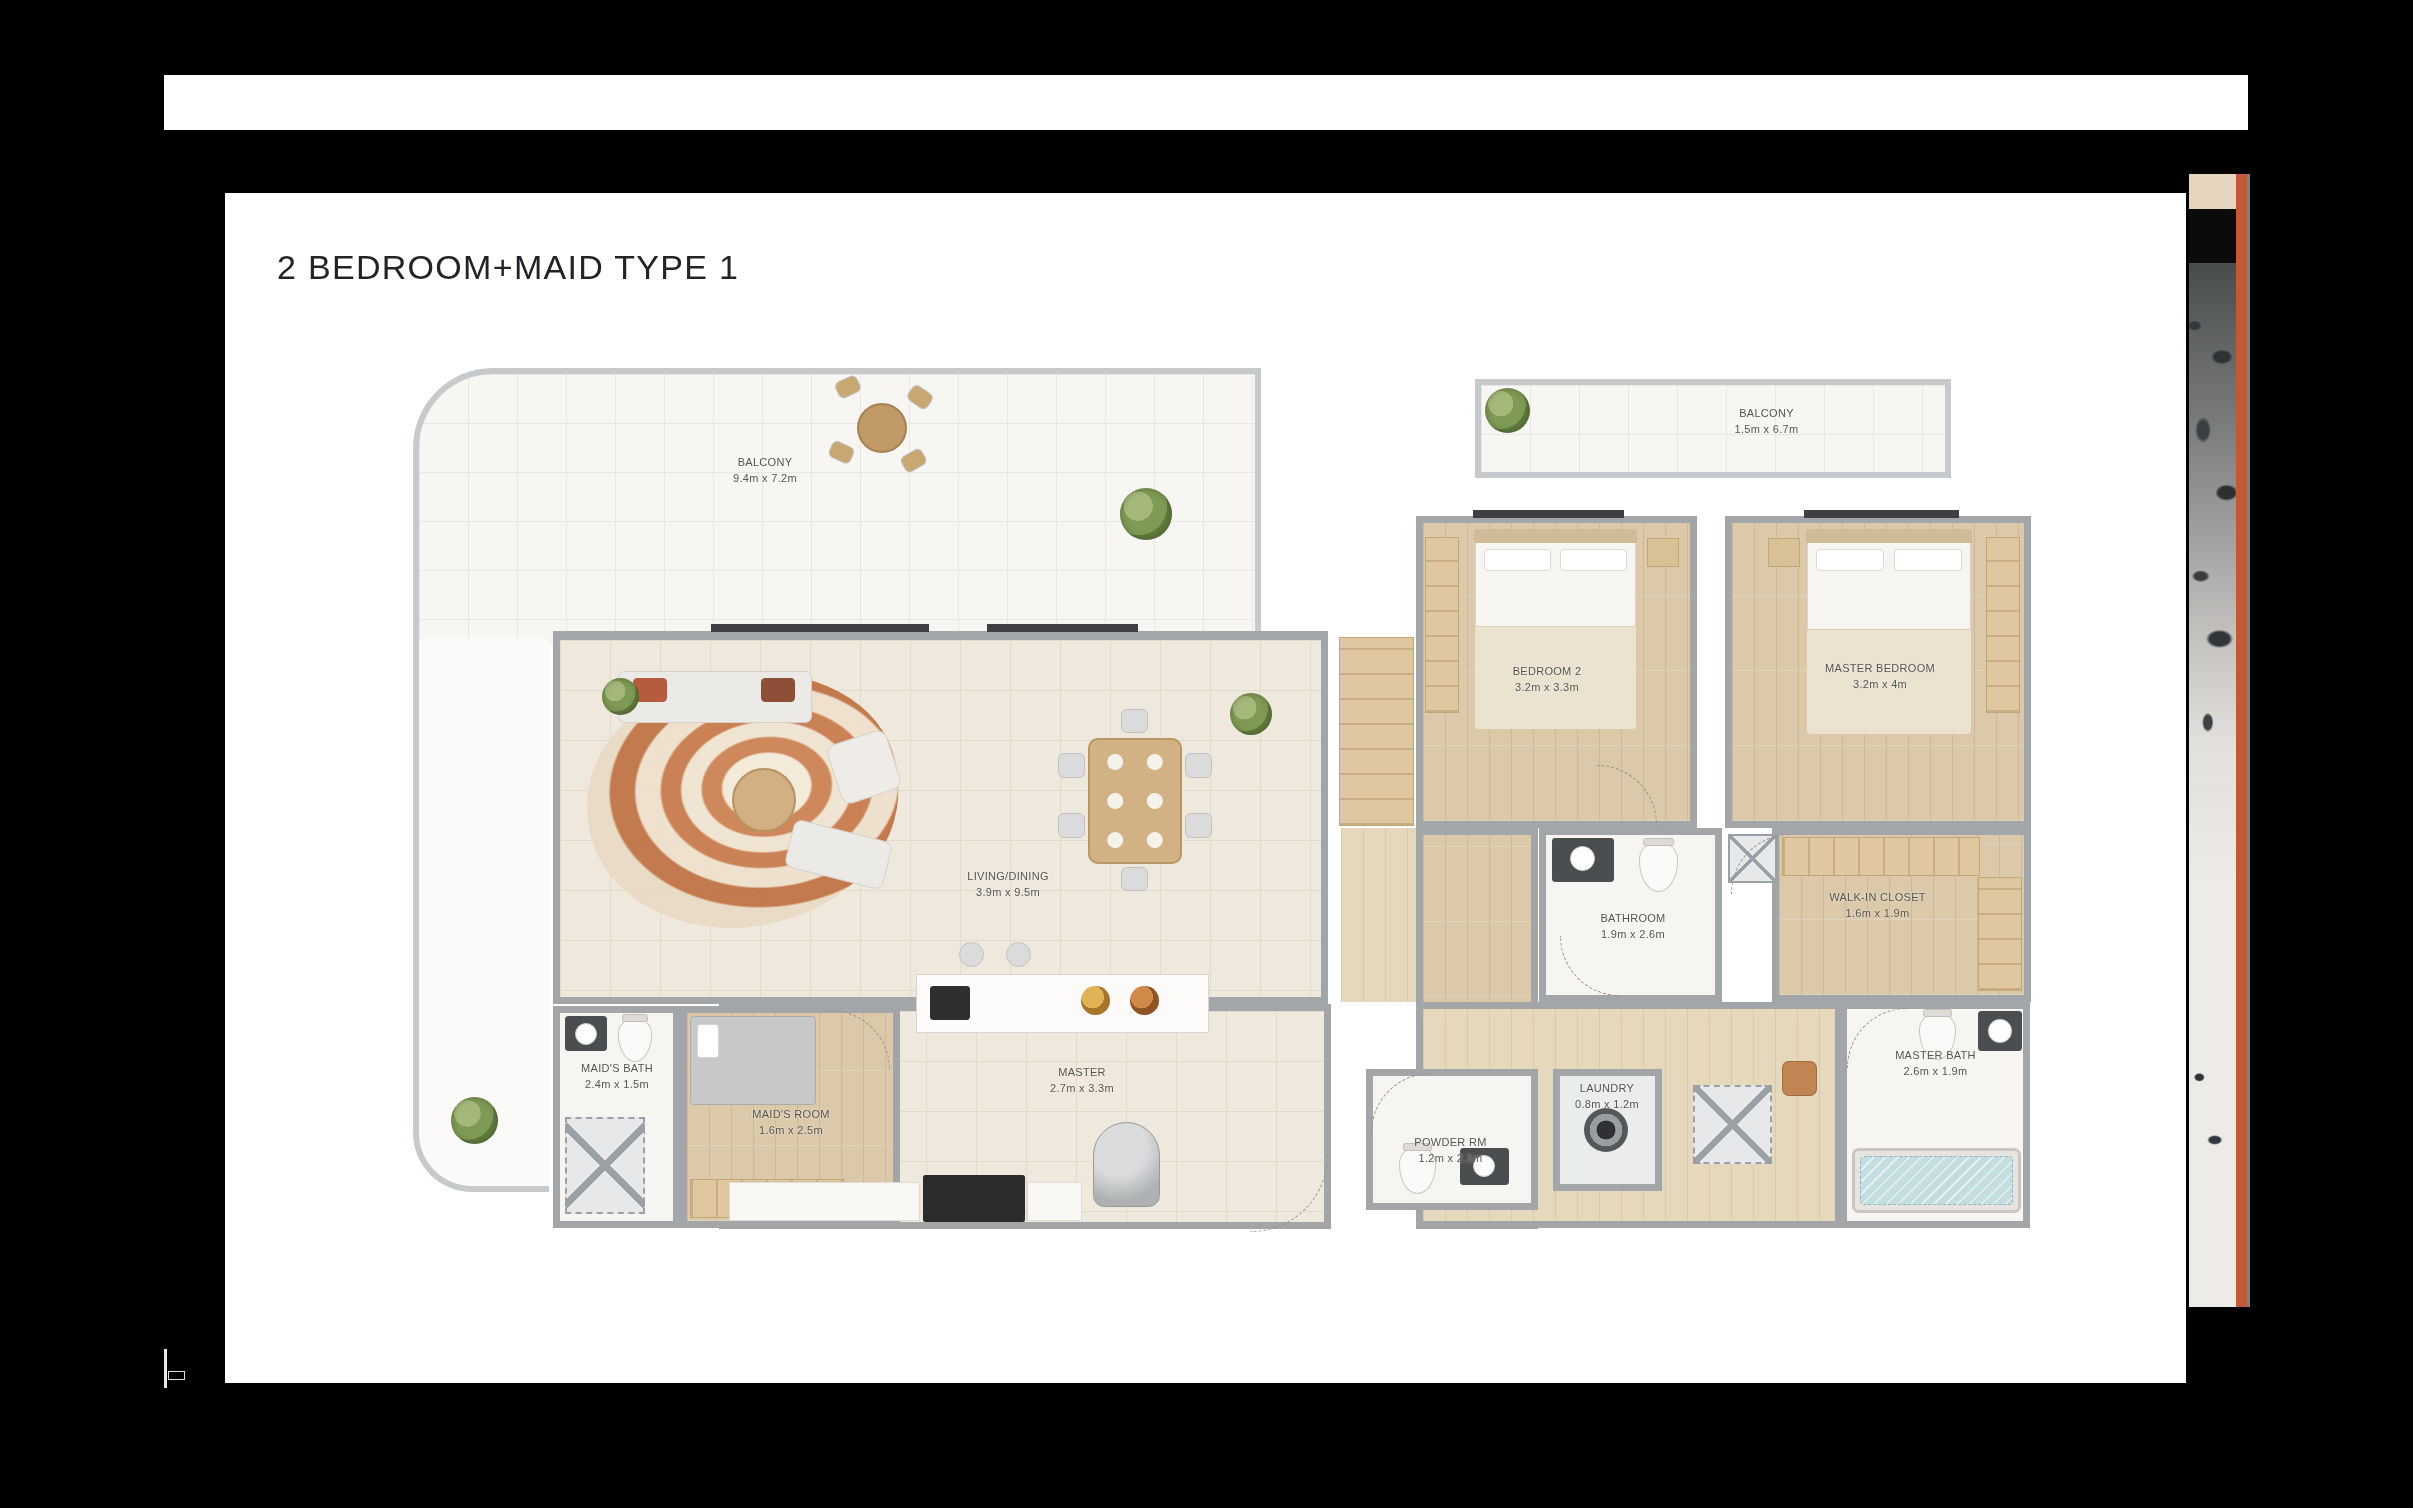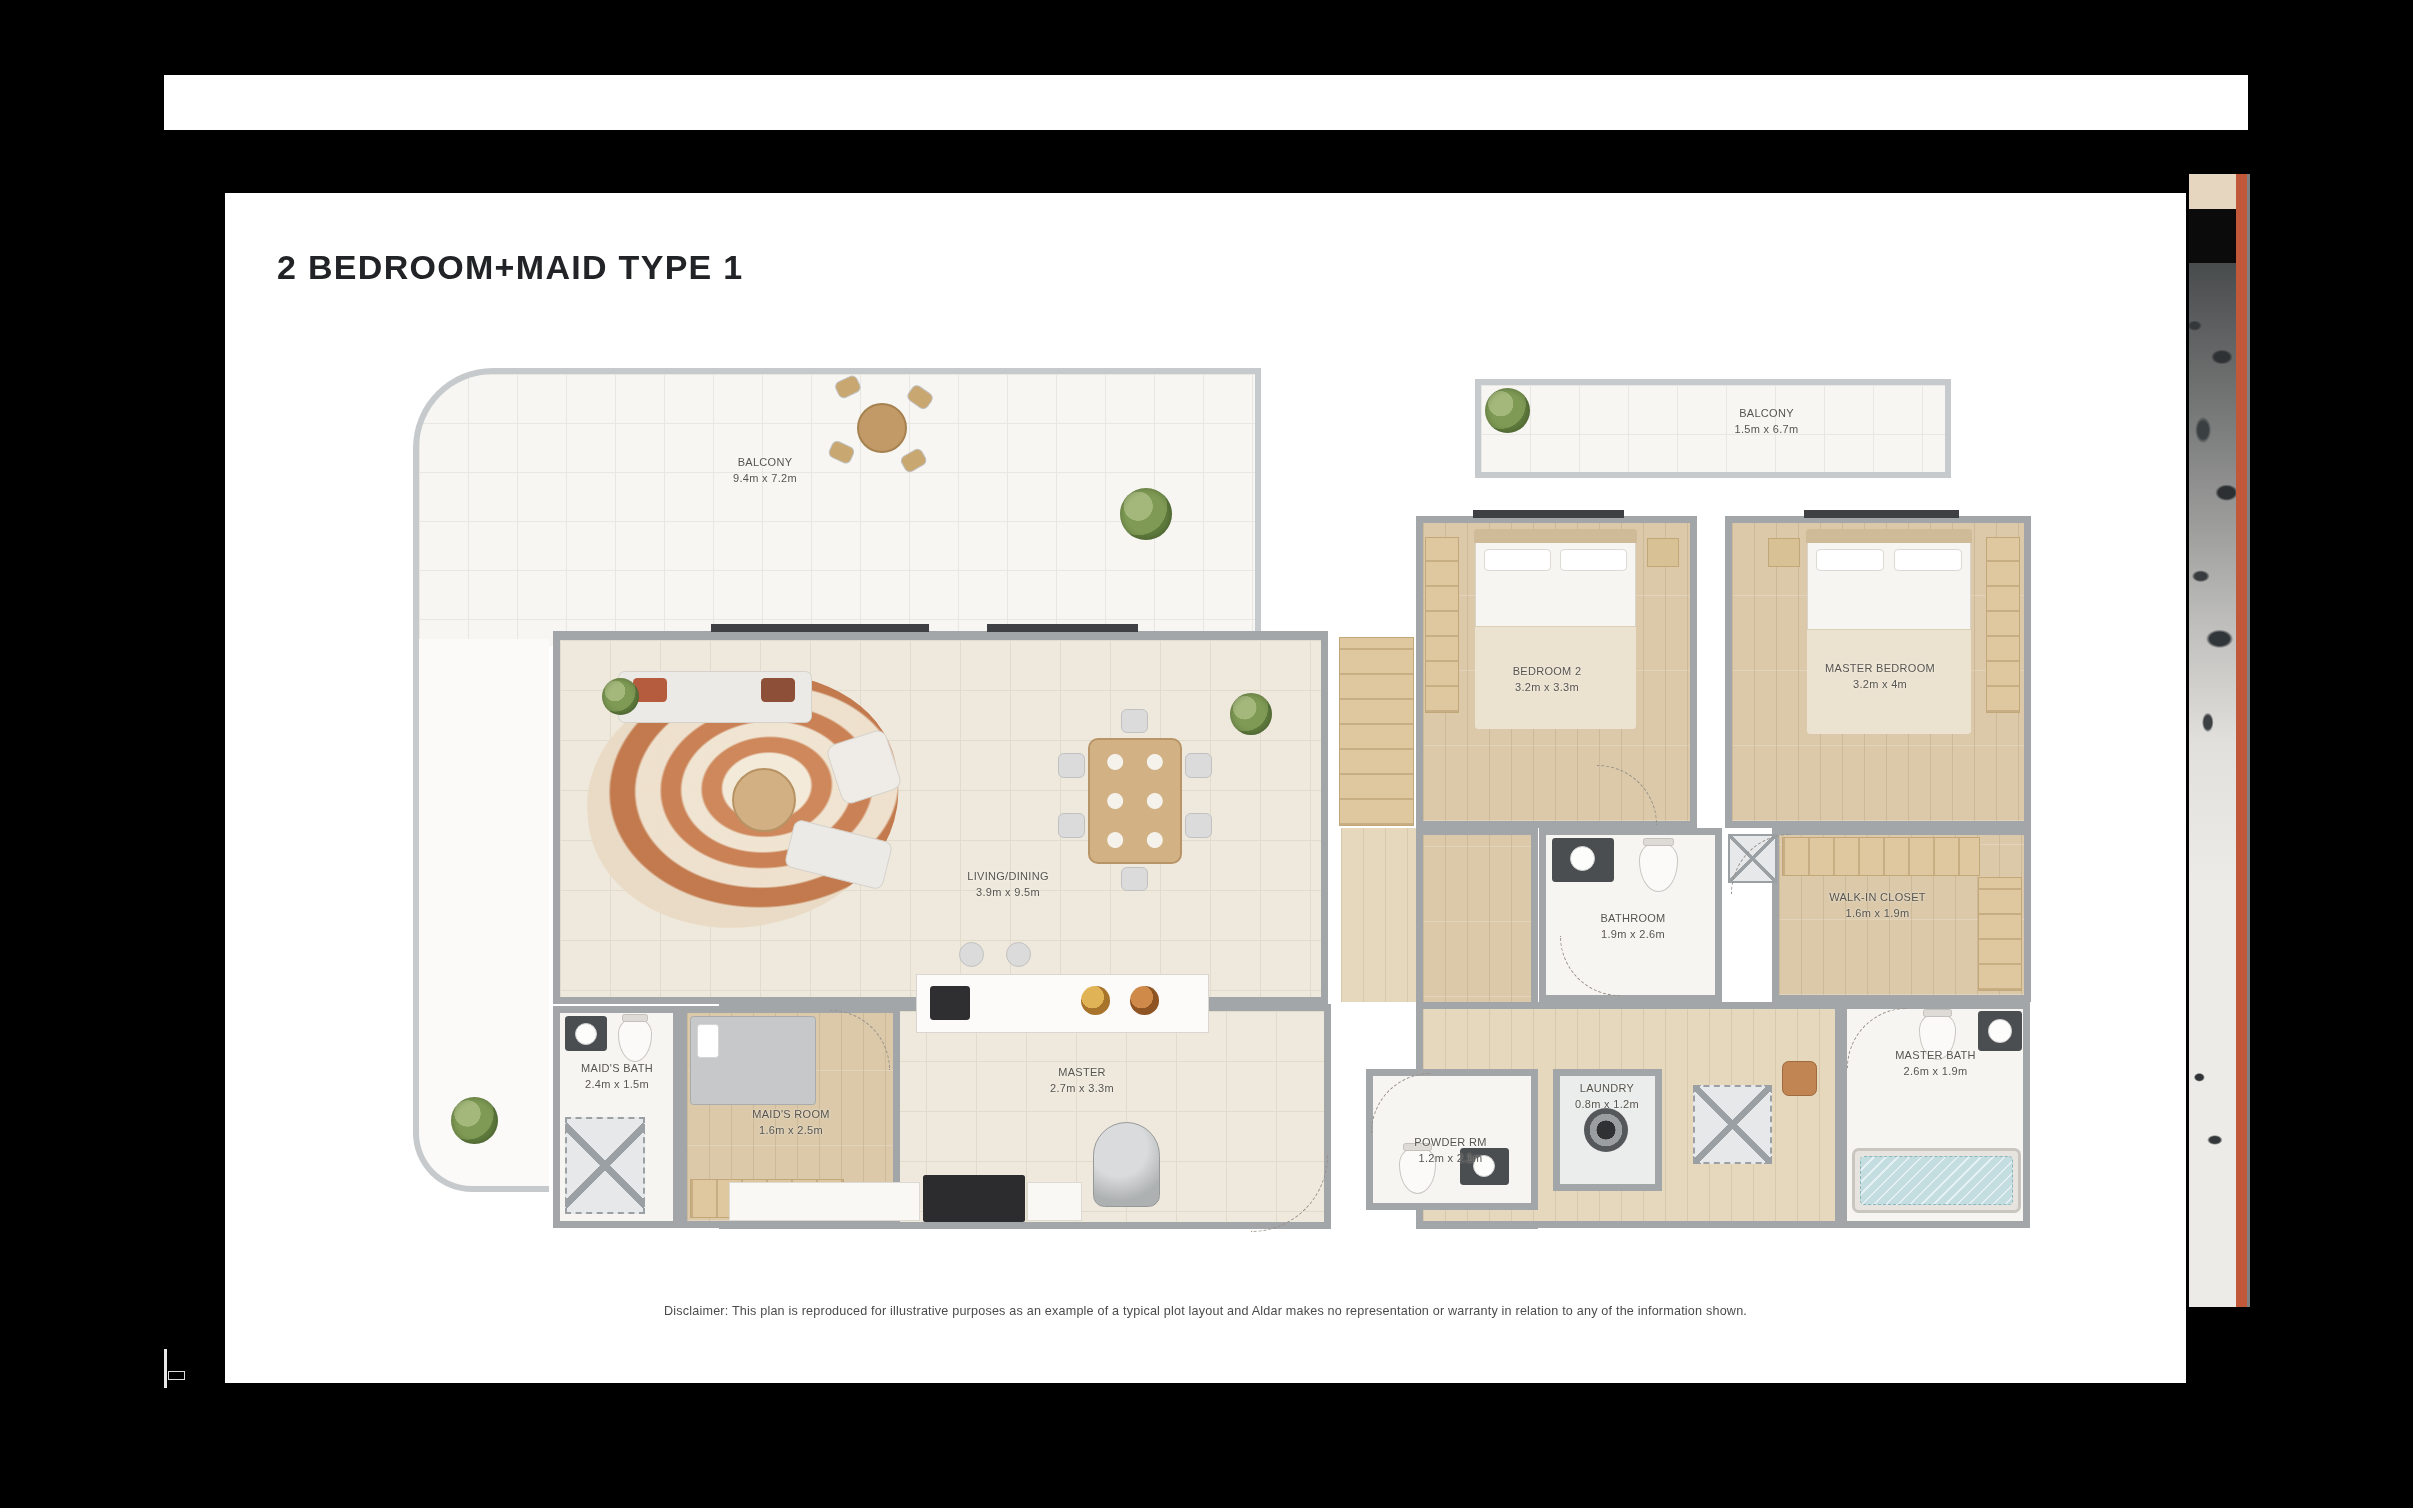--- a/index.html
+++ b/index.html
@@ -5,21 +5,21 @@
   * { margin:0; padding:0; box-sizing:border-box; }
   html,body { background:#000; }
   #stage { position:relative; width:2413px; height:1508px; background:#000; overflow:hidden;
            font-family:"Liberation Sans", sans-serif; }
 
   
   #top-bar { position:absolute; left:164px; top:75px; width:2084px; height:55px; background:#fff; }
 
   
   #page { position:absolute; left:225px; top:193px; width:1961px; height:1190px; background:#fff; }
-  #page-title { position:absolute; left:52px; top:55px; font-size:34px; font-weight:bold;
+  #page-title { position:absolute; left:52px; top:55px; font-size:34px; font-weight:normal;
                 letter-spacing:1.3px; color:#222326; }
   #disclaimer { position:absolute; left:0; top:1111px; width:100%; text-align:center;
                 font-size:12.6px; color:#4b4b4b; letter-spacing:0.2px; }
 
   
   #plan { position:absolute; left:142px; top:151px; width:1662px; height:888px; }
   .rm { position:absolute; box-sizing:border-box; }
   .wall { border:7.5px solid #a2a6a9; }
   .rail { border:6.7px solid #c6cacd; }
   .tileLight { background-color:#f7f6f3;
@@ -328,21 +328,20 @@
         <div>LAUNDRY</div>
           <div>0.8m x 1.2m</div>
       </div>
       <div class="rlabel" style="left:1487px; top:704px; width:163px;">
         <div>MASTER BATH</div>
           <div>2.6m x 1.9m</div>
       </div>
 
     </div>
 
-    <div id="disclaimer">Disclaimer: This plan is reproduced for illustrative purposes as an example of a typical plot layout and Aldar makes no representation or warranty in relation to any of the information shown.</div>
   </div>
 
   <div id="art">
     <div class="col">
       <div class="beige"></div>
       <div class="black"></div>
       <div class="tex"></div>
     </div>
     <div class="orange"></div>
     <div class="edge"></div>

